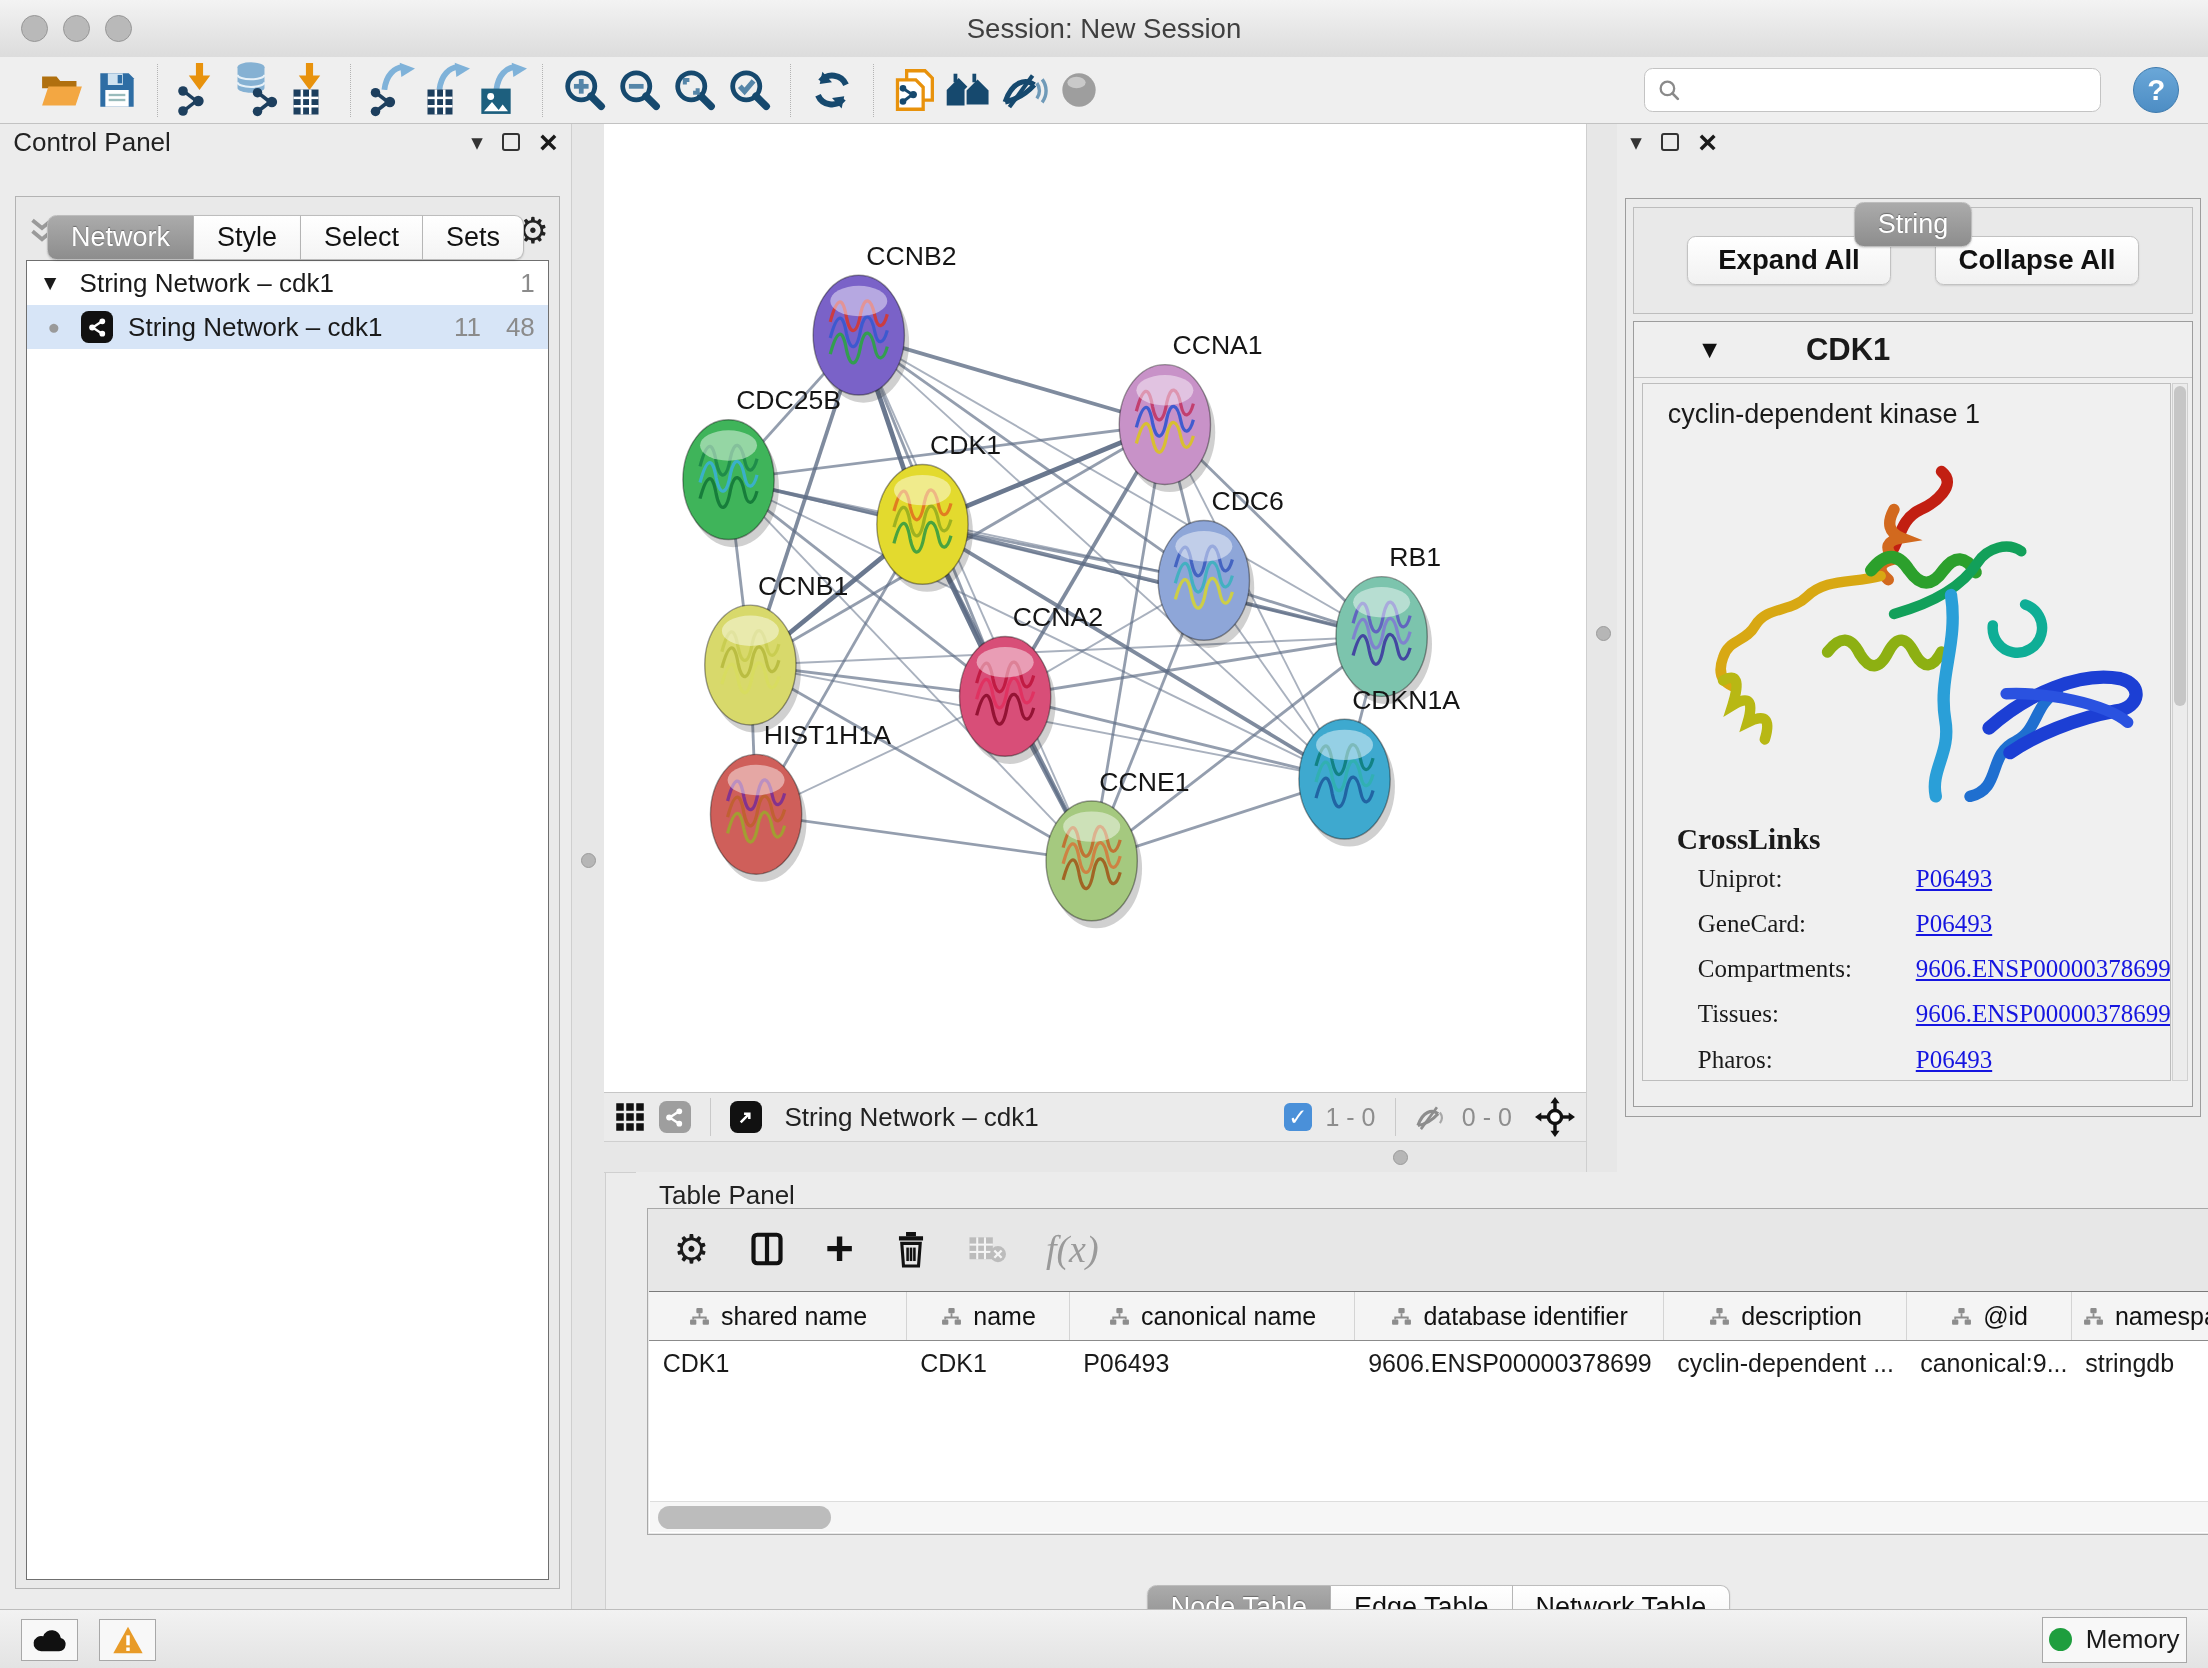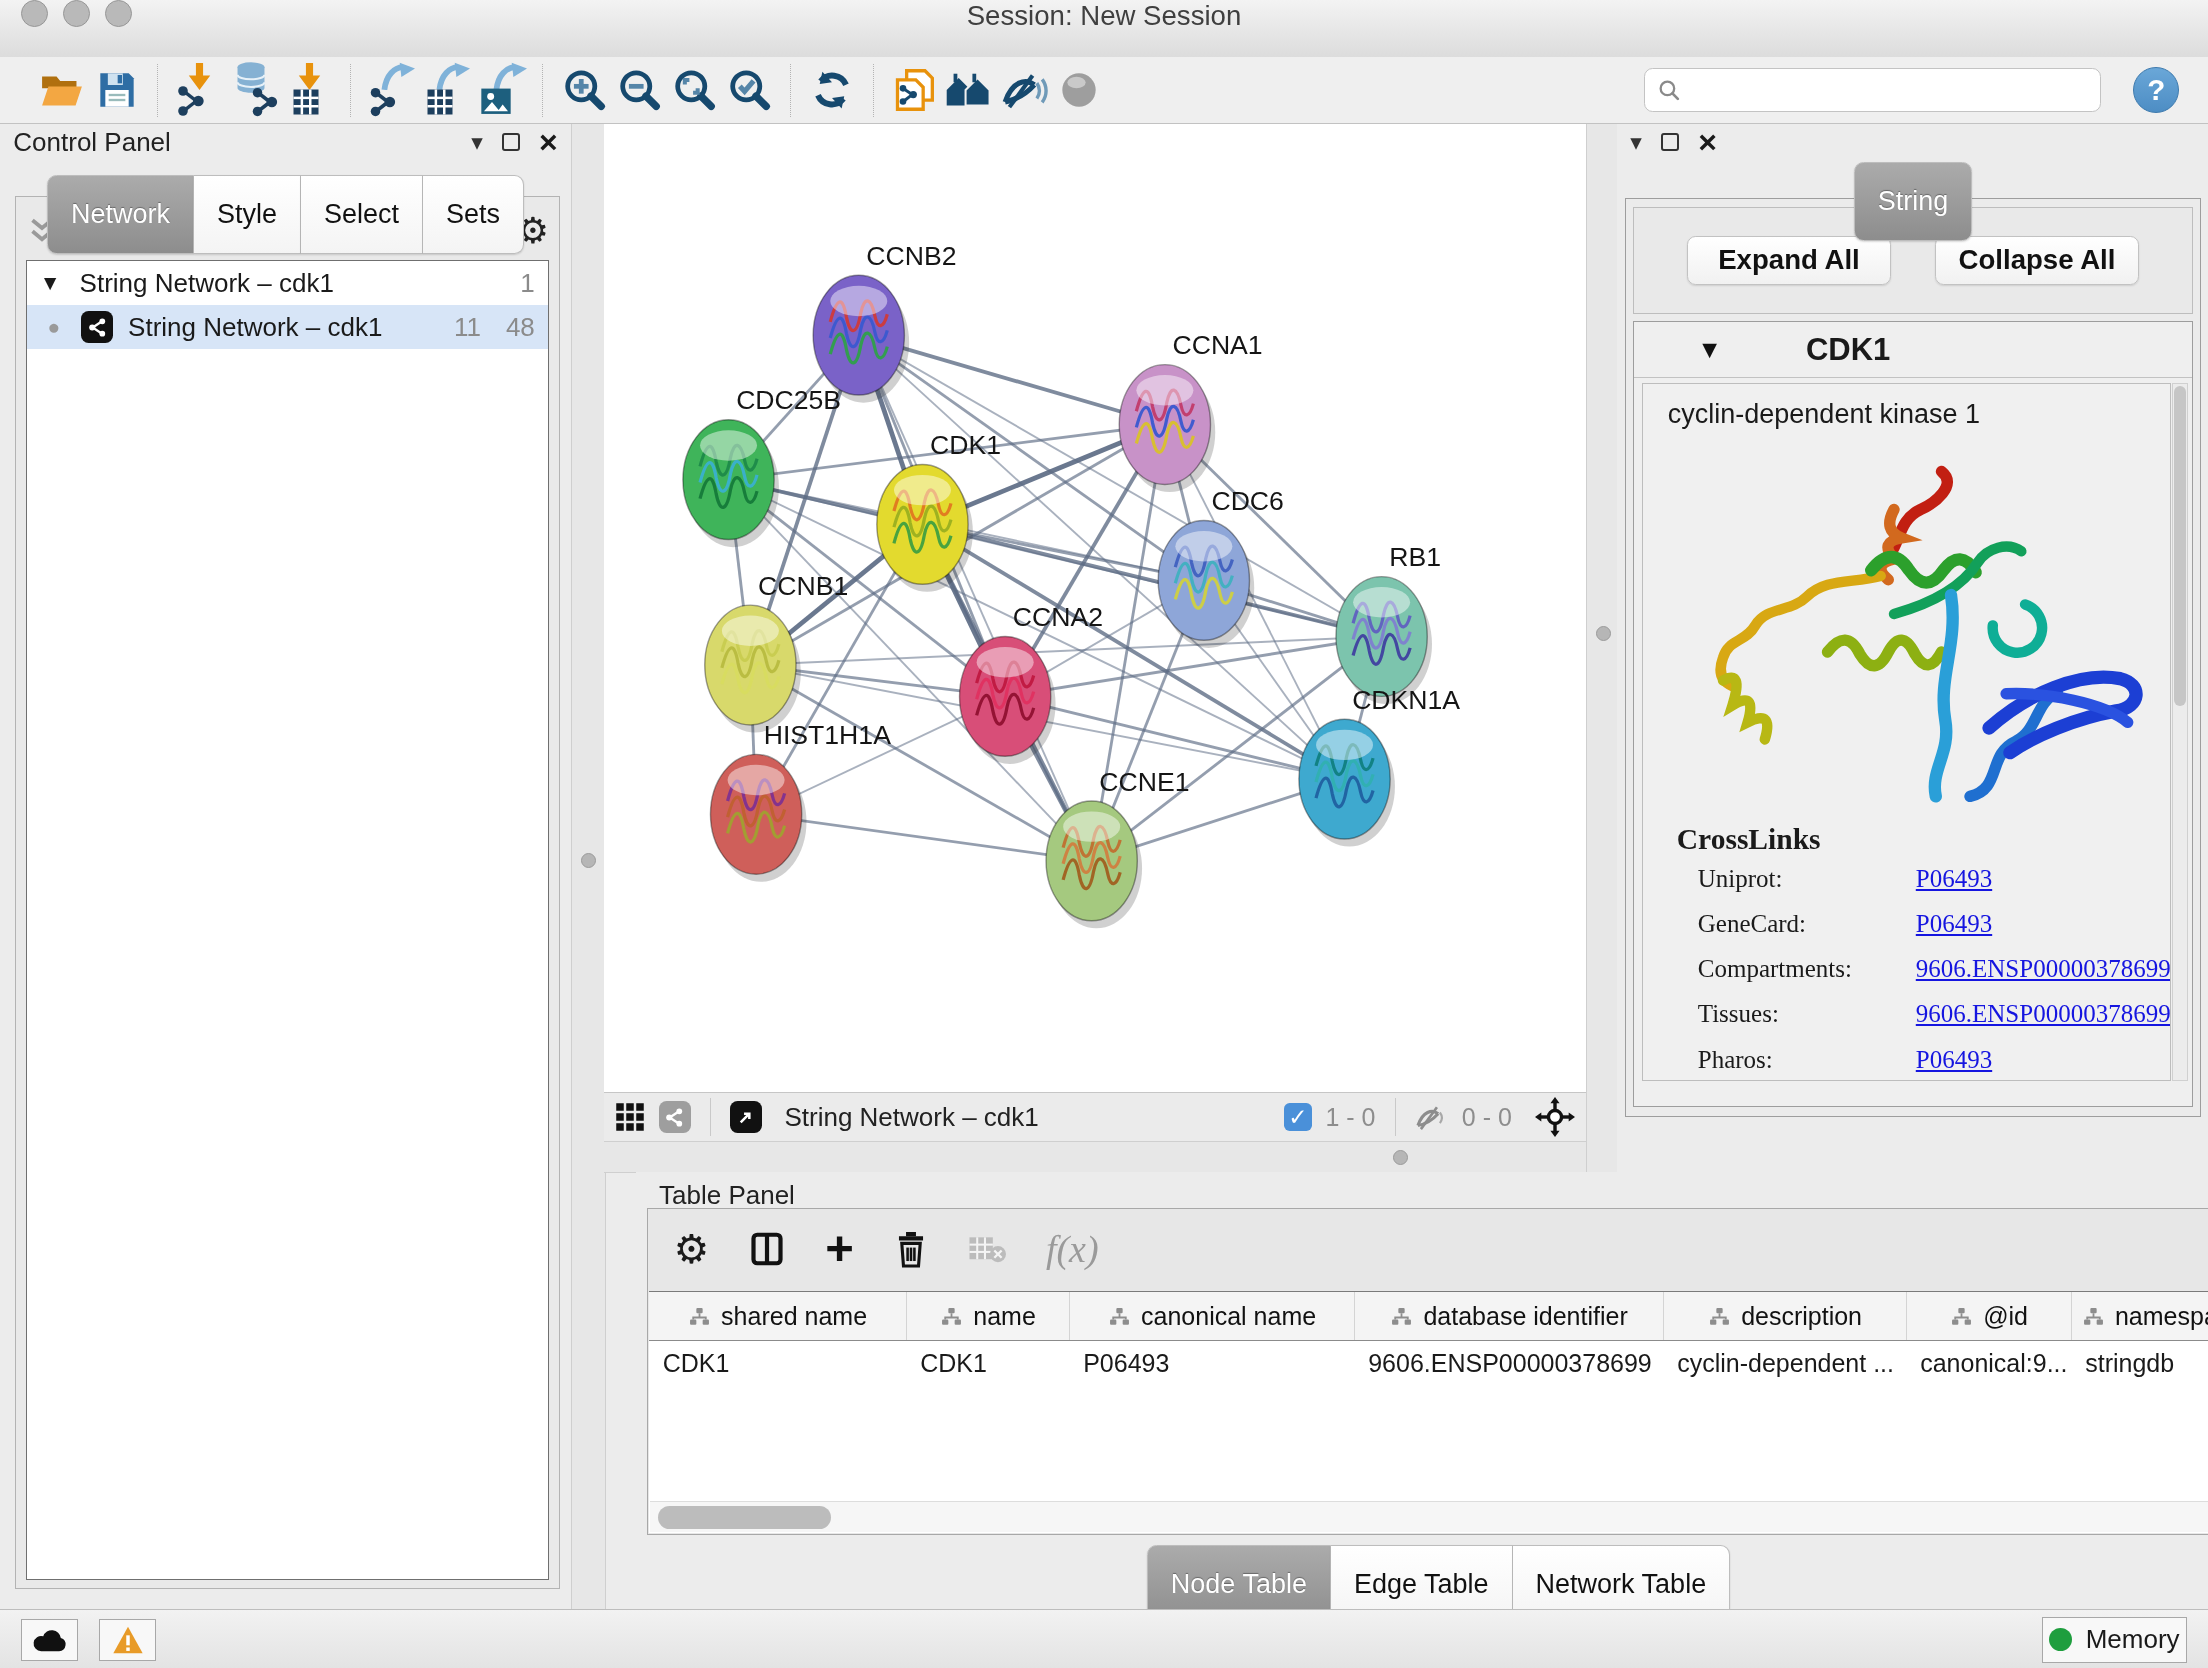--- a/index.html
+++ b/index.html
@@ -4,21 +4,21 @@
 <style>
   html,body{margin:0;padding:0;}
   body{width:2208px;height:1668px;position:relative;background:#ececec;
        font-family:"Liberation Sans",sans-serif;color:#1a1a1a;overflow:hidden;}
   .abs{position:absolute;}
   svg{display:block;}
 
   
   .titlebar{left:0;top:0;width:2208px;height:57px;
     background:linear-gradient(#f3f3f3,#dcdcdc);border-bottom:1px solid #bdbdbd;
-    display:flex;align-items:flex-start;}
+    display:flex;align-items:center;}
   .traffic{display:flex;gap:15px;margin-left:21px;}
   .tl{width:25px;height:25px;border-radius:50%;background:#b9b9b9;border:1px solid #979797;}
   .win-title{position:absolute;left:0;right:0;text-align:center;font-size:27.6px;color:#3f3f3f;font-weight:500;}
 
   
   .toolbar{left:0;top:57px;width:2208px;height:67px;background:#efefef;
     border-bottom:1px solid #c2c2c2;display:flex;align-items:center;padding:0 23px 0 34px;box-sizing:border-box;}
   .icon-btn{width:55px;height:57px;display:flex;align-items:center;justify-content:center;position:relative;flex:0 0 auto;}
   .tb-sep{height:53px;border-left:1.9px dotted #b3b3b3;margin:0 13.3px;flex:0 0 auto;}
   .ov{position:absolute;}
@@ -30,22 +30,22 @@
 
   
   .panel-head{display:flex;align-items:center;height:36px;padding:0 13.3px;font-size:26px;color:#222;}
   .ph-title{flex:1 1 auto;}
   .ph-ic{display:flex;align-items:center;gap:19px;}
   .menu-arrow{font-size:23px;color:#333;}
   .float-box{width:14.3px;height:14.3px;border:2.4px solid #333;border-radius:2.9px;}
   .close-x{font-size:32px;font-weight:bold;color:#1a1a1a;line-height:1;}
 
   .seg{display:inline-flex;}
-  .seg .tab{padding:23px 23px;background:linear-gradient(#ffffff,#f4f4f4);border:1px solid #bdbdbd;border-left:none;
-    font-size:27px;color:#111;box-shadow:0 1px 1.9px rgba(0,0,0,.15);}
+  .seg .tab{padding:6px 23px;background:linear-gradient(#ffffff,#f4f4f4);border:1px solid #bdbdbd;border-left:none;
+    font-size:27px;color:#111;box-shadow:0 1px 1.9px rgba(0,0,0,.15);margin-top:40px;}
   .seg .tab:first-child{border-left:1px solid #bdbdbd;border-top-left-radius:9.5px;border-bottom-left-radius:9.5px;}
   .seg .tab:last-child{border-top-right-radius:9.5px;border-bottom-right-radius:9.5px;}
   .seg .tab.sel{background:linear-gradient(#ababab,#8d8d8d);color:#fff;text-shadow:0 -1px 1px rgba(0,0,0,.35);}
 
   .gbox{background:#e9e9e9;border:1px solid #b3b3b3;}
   .btn{background:linear-gradient(#ffffff,#f1f1f1);border:1px solid #c2c2c2;border-radius:8.6px;
     font-size:27.6px;color:#111;padding:7.6px 0;text-align:center;box-shadow:0 1px 1.9px rgba(0,0,0,.12);font-weight:bold;}
 
   
   .control-panel{left:0;top:124px;width:571px;height:1486px;background:#ececec;}

